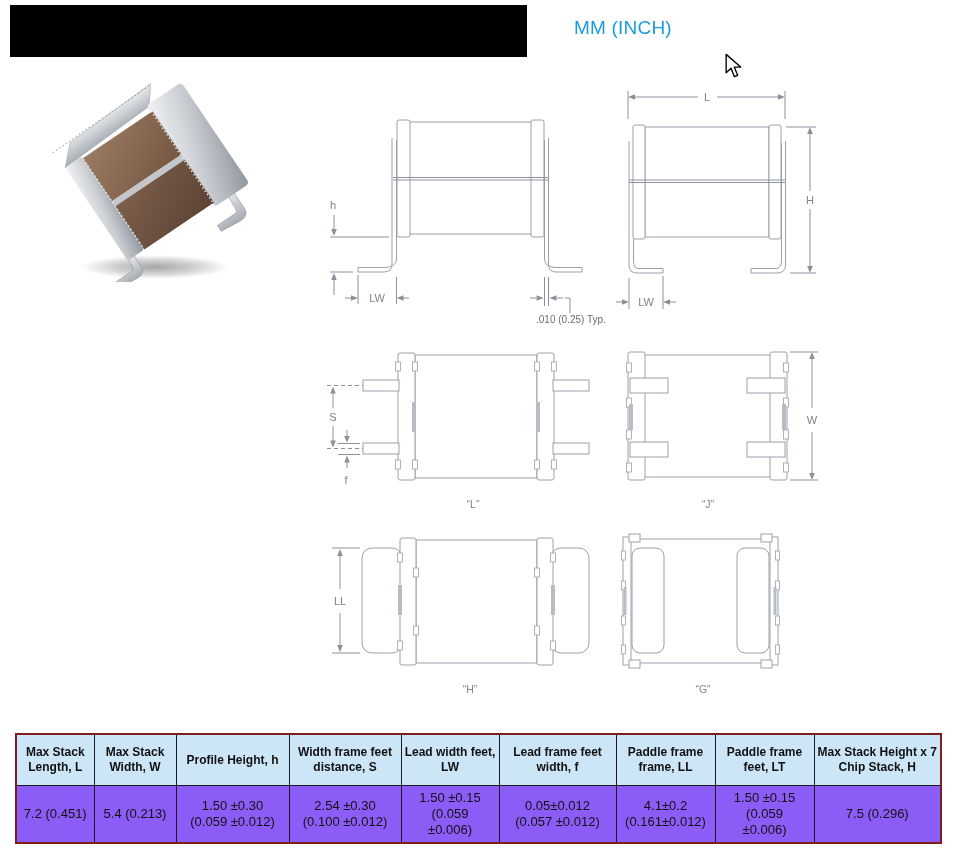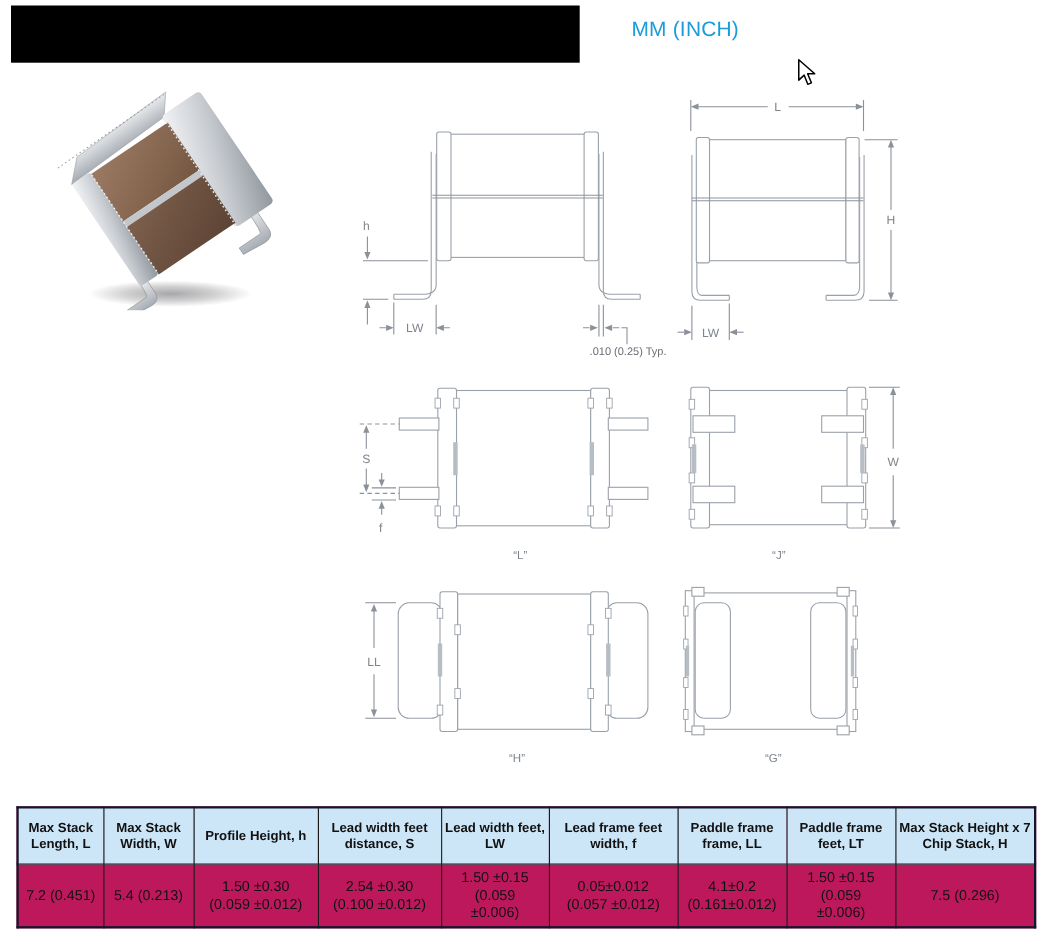--- a/index.html
+++ b/index.html
@@ -26,21 +26,21 @@
   svg .tick  { fill:#ffffff; stroke:#9aa1a9; stroke-width:0.8; }
   svg .shade { fill:#b7bdc4; stroke:none; }
   svg text.dlabel   { font-family:"Liberation Sans",sans-serif; font-size:11px; fill:#7e848c; }
   svg text.dnote    { font-family:"Liberation Sans",sans-serif; font-size:10px; fill:#686d74; }
   svg text.dcaption { font-family:"Liberation Sans",sans-serif; font-size:10.5px; fill:#7e848c; }
 
   
   .dim-table-wrap { position:absolute; left:15px; top:733px; }
   table.dims {
     border-collapse:collapse; table-layout:fixed; width:925px;
-    border:2px solid #0f172a; background:#be185d;
+    border:2px solid #7f1d1d; background:#8b5cf6;
   }
   table.dims th {
     background:#cde6f7; border:1px solid #1a1a1a; font-size:12px; font-weight:bold;
     color:#111; text-align:center; vertical-align:middle; height:46px; padding:2px 3px; line-height:1.25;
   }
   table.dims td {
     border:1px solid #1a1a1a; font-size:13px; color:#111; text-align:center;
     vertical-align:middle; height:52px; padding:2px 2px; line-height:1.25; white-space:pre-line;
   }
 </style>
@@ -344,21 +344,21 @@
           <col style="width:117px">
         <col style="width:99px">
           <col style="width:99px">
           <col style="width:127px">
       </colgroup>
       <tbody>
           <tr>
         <th>Max Stack Length, L</th>
         <th>Max Stack Width, W</th>
         <th>Profile Height, h</th>
-        <th>Lead width feet distance, S</th>
+        <th>Width frame feet distance, S</th>
         <th>Lead width feet, LW</th>
         <th>Lead frame feet width, f</th>
         <th>Paddle frame frame, LL</th>
         <th>Paddle frame feet, LT</th>
         <th>Max Stack Height x 7 Chip Stack, H</th>
       </tr>
       <tr>
         <td>7.2 (0.451)</td>
         <td>5.4 (0.213)</td>
         <td>1.50 ±0.30

